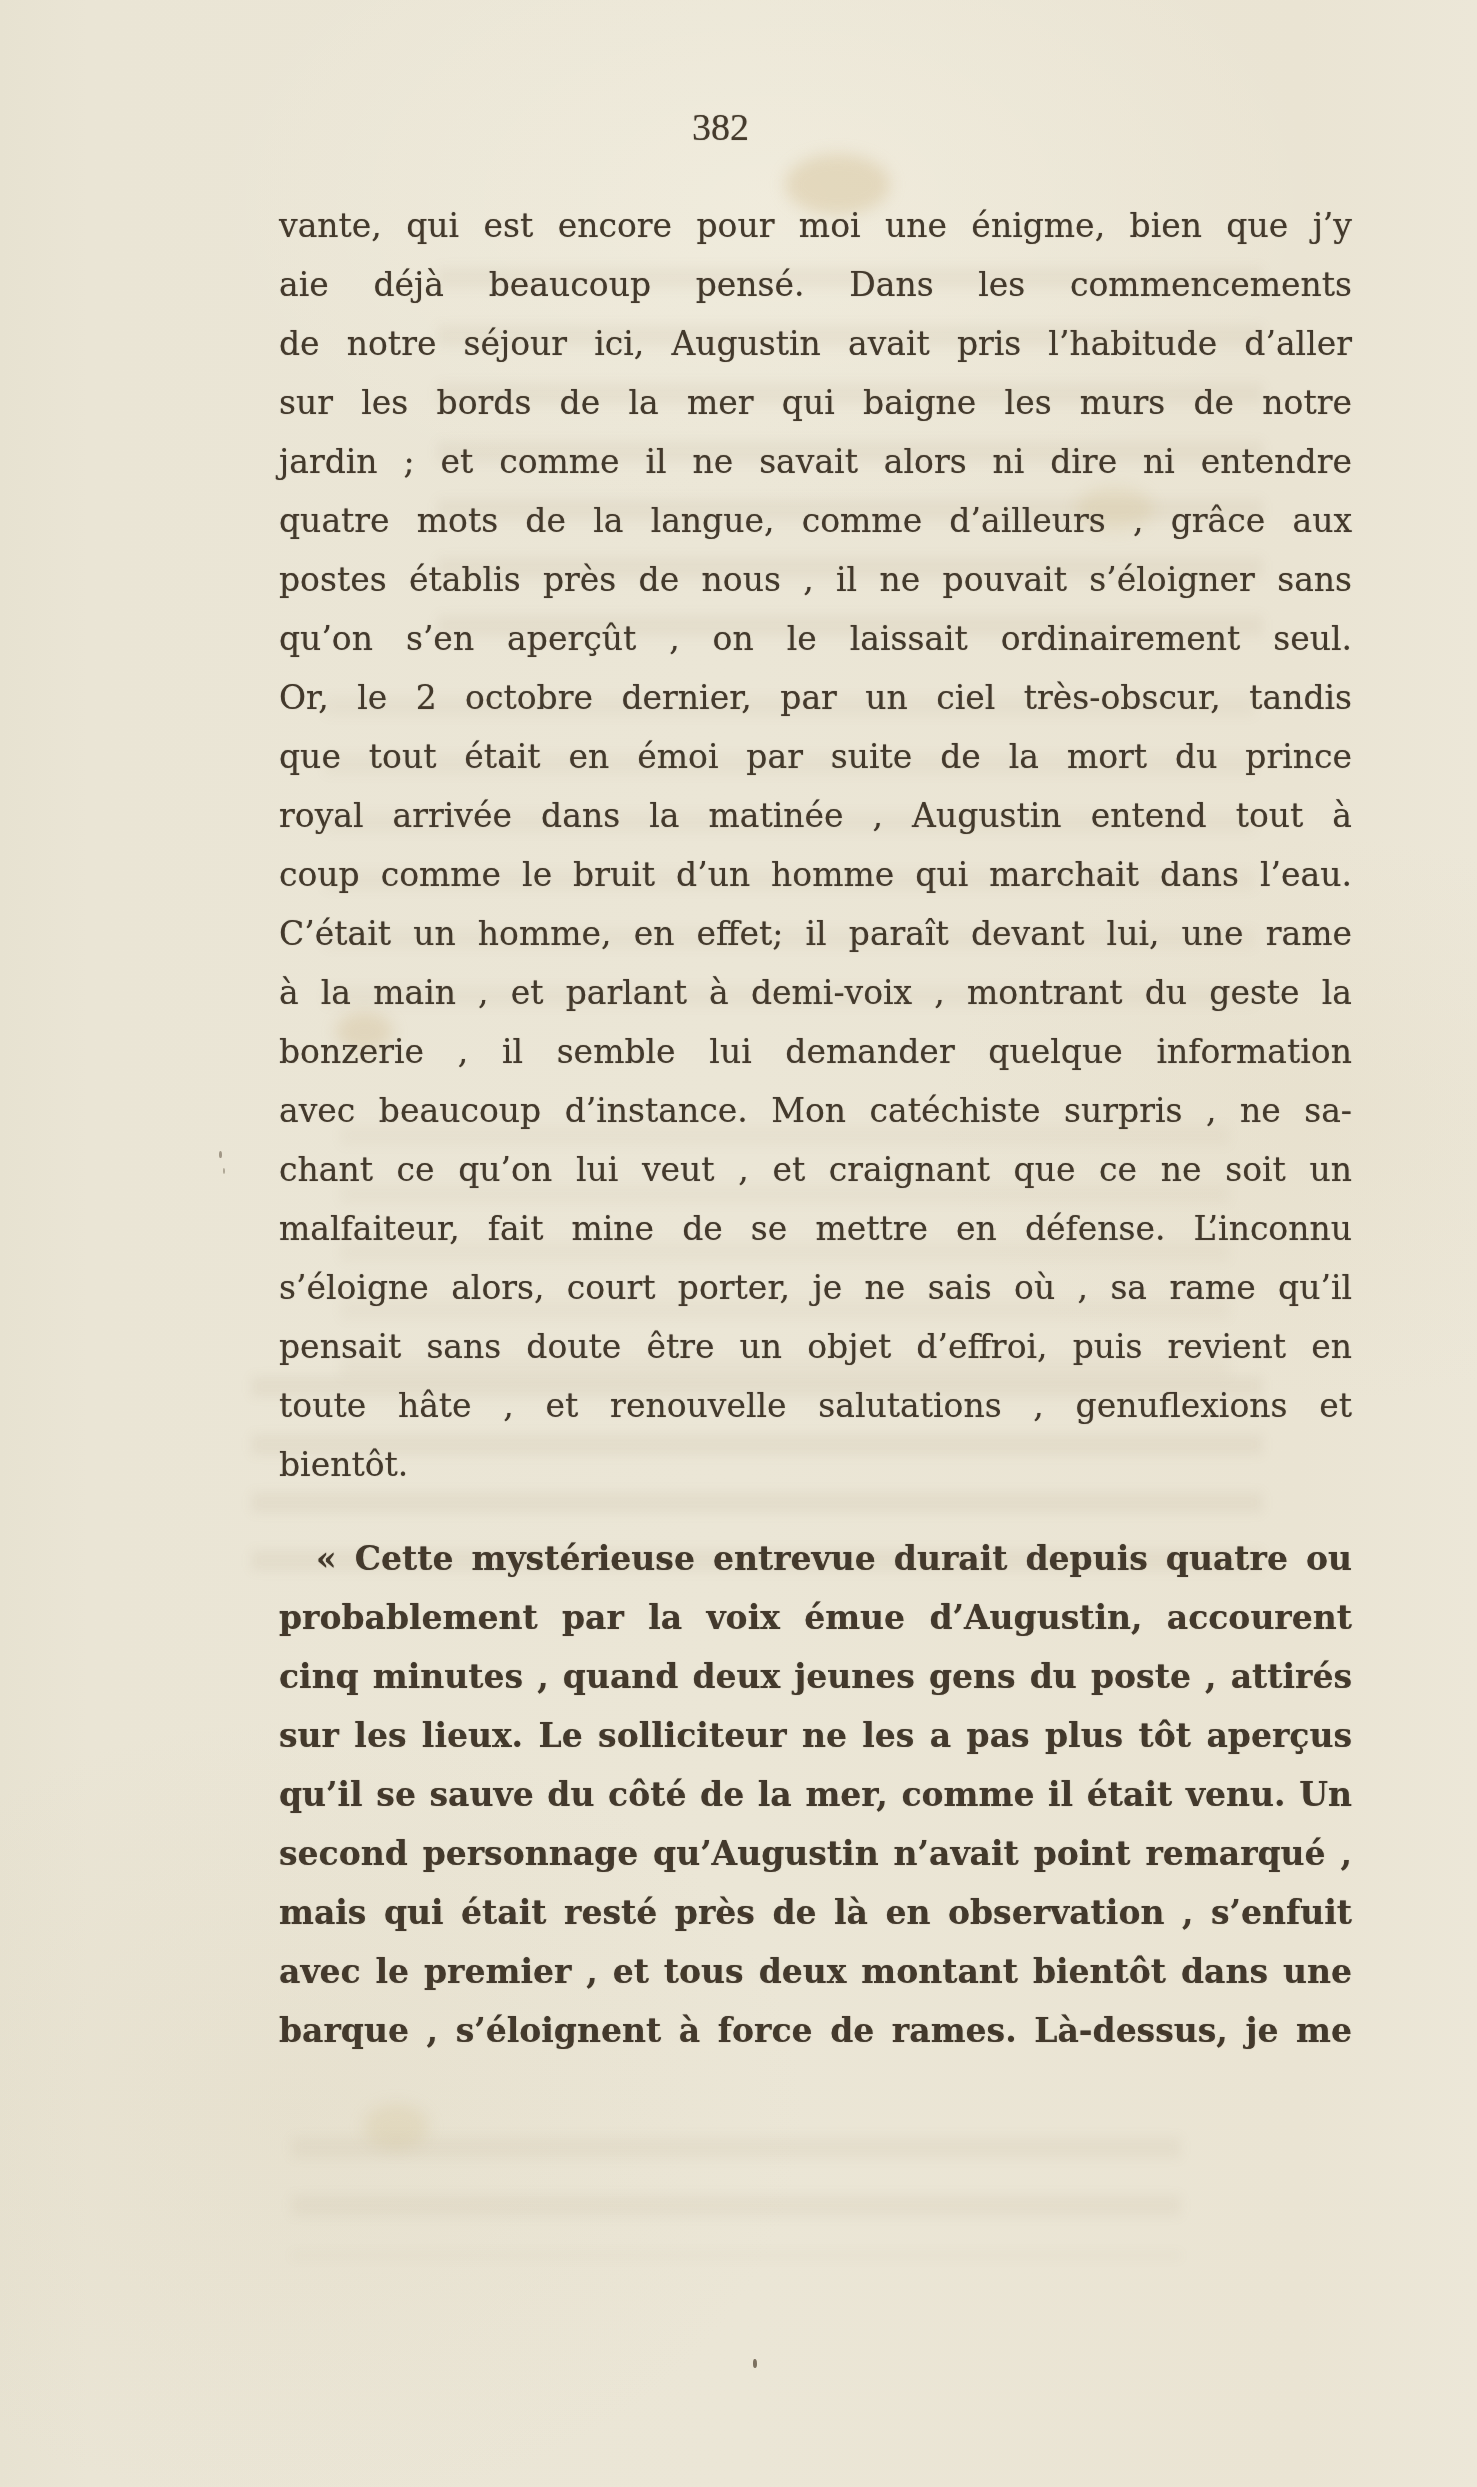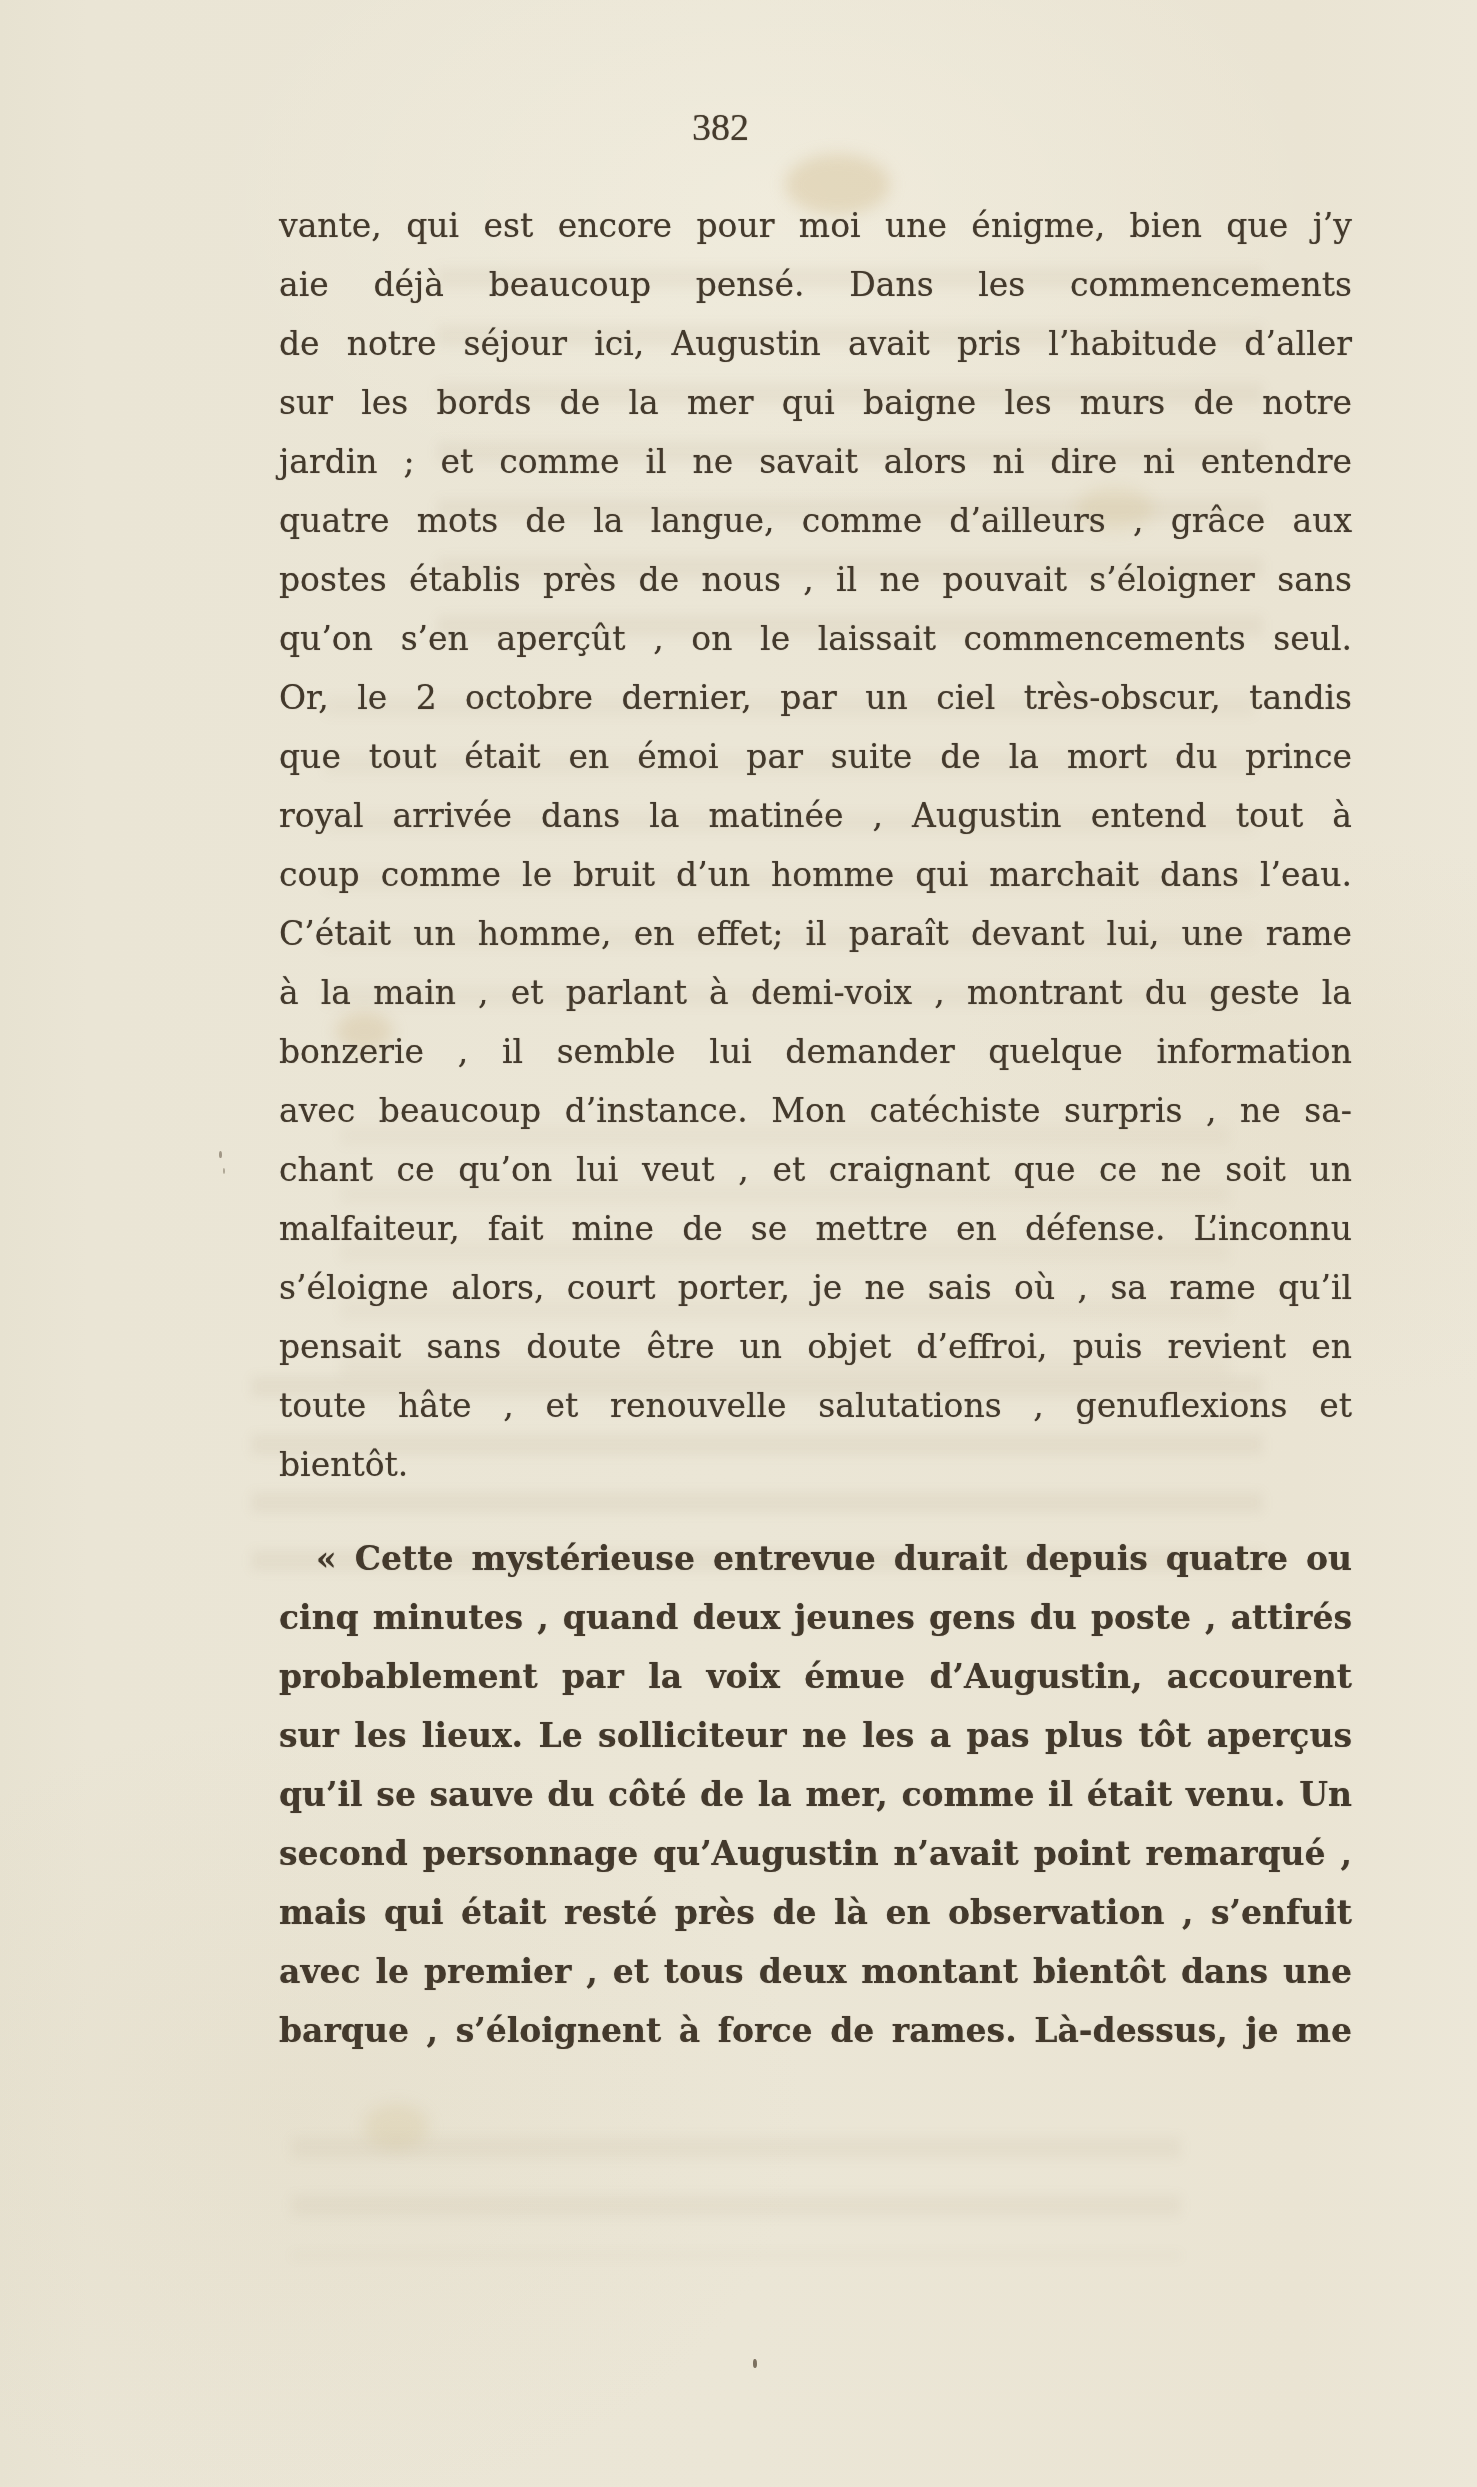--- a/index.html
+++ b/index.html
@@ -79,40 +79,40 @@
 
   <div class="textblock">
       <div class="para">
         <div class="line">vante, qui est encore pour moi une énigme, bien que j’y</div>
         <div class="line">aie déjà beaucoup pensé. Dans les commencements</div>
         <div class="line">de notre séjour ici, Augustin avait pris l’habitude d’aller</div>
         <div class="line">sur les bords de la mer qui baigne les murs de notre</div>
         <div class="line">jardin ; et comme il ne savait alors ni dire ni entendre</div>
         <div class="line">quatre mots de la langue, comme d’ailleurs , grâce aux</div>
         <div class="line">postes établis près de nous , il ne pouvait s’éloigner sans</div>
-        <div class="line">qu’on s’en aperçût , on le laissait commencements seul.</div>
+        <div class="line">qu’on s’en aperçût , on le laissait ordinairement seul.</div>
         <div class="line">Or, le 2 octobre dernier, par un ciel très-obscur, tandis</div>
         <div class="line">que tout était en émoi par suite de la mort du prince</div>
         <div class="line">royal arrivée dans la matinée , Augustin entend tout à</div>
         <div class="line">coup comme le bruit d’un homme qui marchait dans l’eau.</div>
         <div class="line">C’était un homme, en effet; il paraît devant lui, une rame</div>
         <div class="line">à la main , et parlant à demi-voix , montrant du geste la</div>
         <div class="line">bonzerie , il semble lui demander quelque information</div>
         <div class="line">avec beaucoup d’instance. Mon catéchiste surpris , ne sa-</div>
         <div class="line">chant ce qu’on lui veut , et craignant que ce ne soit un</div>
         <div class="line">malfaiteur, fait mine de se mettre en défense. L’inconnu</div>
         <div class="line">s’éloigne alors, court porter, je ne sais où , sa rame qu’il</div>
         <div class="line">pensait sans doute être un objet d’effroi, puis revient en</div>
         <div class="line">toute hâte , et renouvelle salutations , genuflexions et</div>
         <div class="line last">bientôt.</div>
       </div>
       <div class="para indent">
         <div class="line">« Cette mystérieuse entrevue durait depuis quatre ou</div>
+        <div class="line">probablement par la voix émue d’Augustin, accourent</div>
         <div class="line">cinq minutes , quand deux jeunes gens du poste , attirés</div>
-        <div class="line">probablement par la voix émue d’Augustin, accourent</div>
         <div class="line">sur les lieux. Le solliciteur ne les a pas plus tôt aperçus</div>
         <div class="line">qu’il se sauve du côté de la mer, comme il était venu. Un</div>
         <div class="line">second personnage qu’Augustin n’avait point remarqué ,</div>
         <div class="line">mais qui était resté près de là en observation , s’enfuit</div>
         <div class="line">avec le premier , et tous deux montant bientôt dans une</div>
         <div class="line">barque , s’éloignent à force de rames. Là-dessus, je me</div>
       </div>
     </div>
 
 </div>

